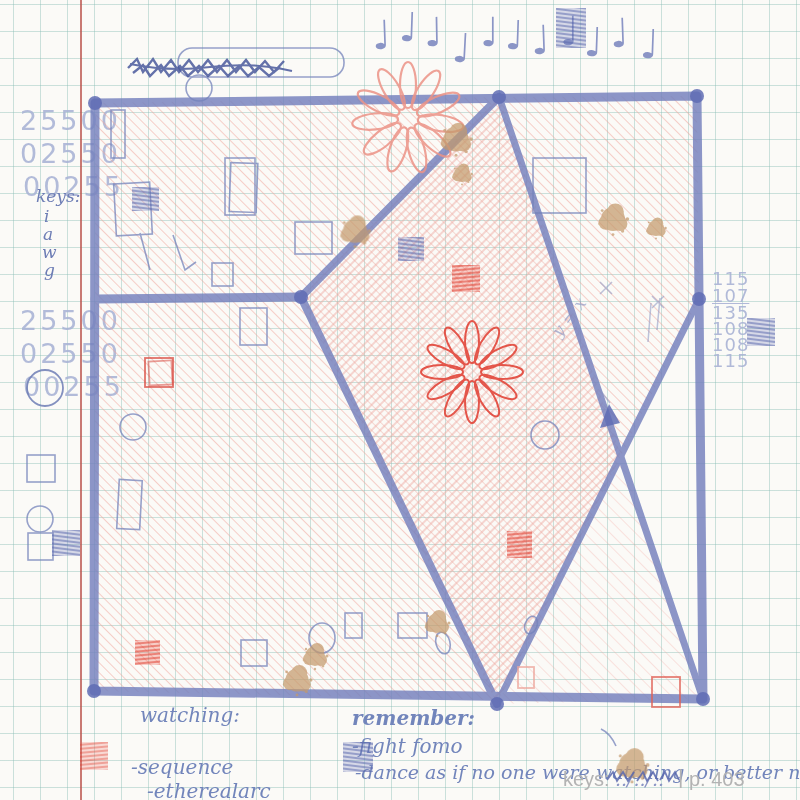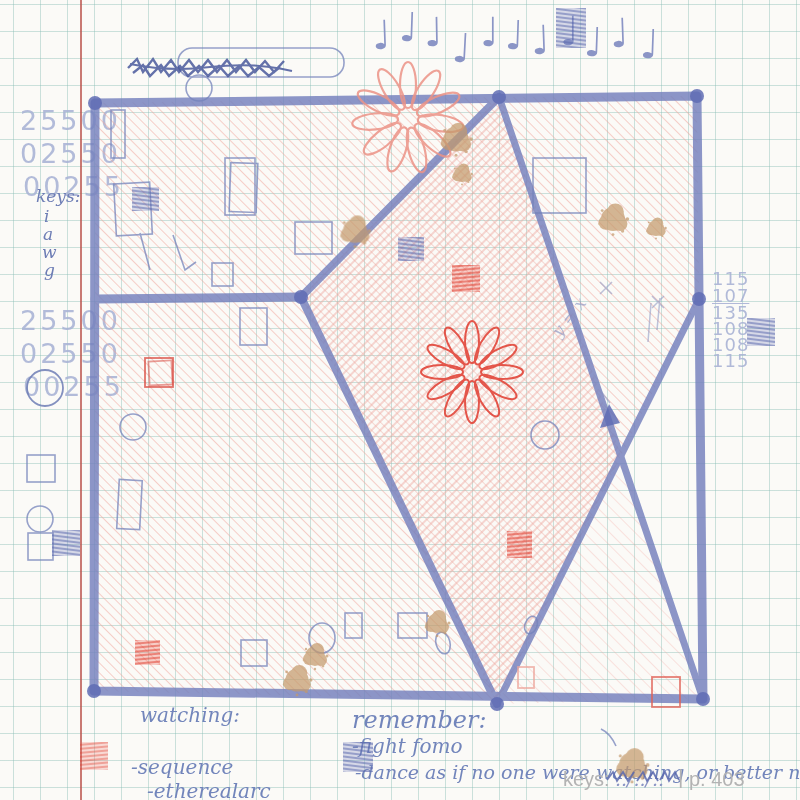--- a/index.html
+++ b/index.html
@@ -55,21 +55,21 @@
   <span class="note" style="left:531px;top:20px;transform:rotate(-2deg);">♩</span>
   <span class="note" style="left:560px;top:11px;">♩</span>
   <span class="note" style="left:584px;top:22px;transform:rotate(2deg);">♩</span>
   <span class="note" style="left:610px;top:13px;transform:rotate(-2deg);">♩</span>
   <span class="note" style="left:640px;top:24px;transform:rotate(2deg);">♩</span>
 
   <div class="hw" style="left:140px;top:703px;font-size:20px;">watching:</div>
   <div class="hw" style="left:131px;top:755px;font-size:20px;">-sequence</div>
   <div class="hw" style="left:147px;top:779px;font-size:20px;">-etherealarc</div>
 
-  <div class="hw" style="left:352px;top:706px;font-size:24px;">remember:</div>
+  <div class="hw" style="left:352px;top:706px;font-size:20px;font-weight:bold;">remember:</div>
   <div class="hw" style="left:352px;top:734px;font-size:20px;">-fight fomo</div>
   <div class="hw" style="left:355px;top:761px;font-size:19px;">-dance as if no one were watching, or better not</div>
 
   <div class="hw gray" style="left:563px;top:768px;font-size:20px;">keys:</div>
   <div class="hw" style="left:615px;top:768px;font-size:19px;color:#8a94c4;">../../..</div>
   <div class="hw gray" style="left:678px;top:765px;font-size:21px;">|</div>
   <div class="hw gray" style="left:689px;top:768px;font-size:20px;">p. 403</div>
 
   <svg class="overlay" width="800" height="800" viewBox="0 0 800 800">
     <defs>

